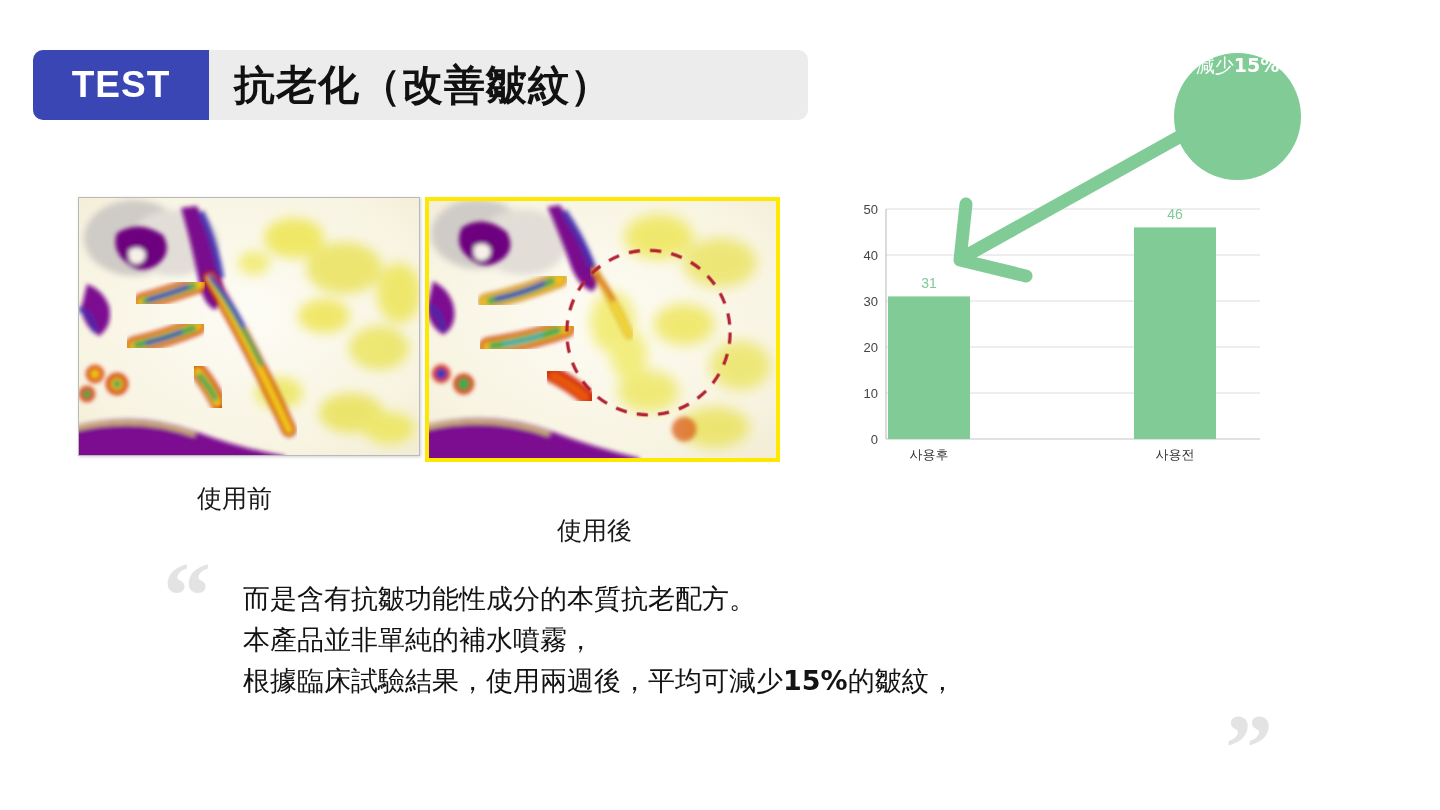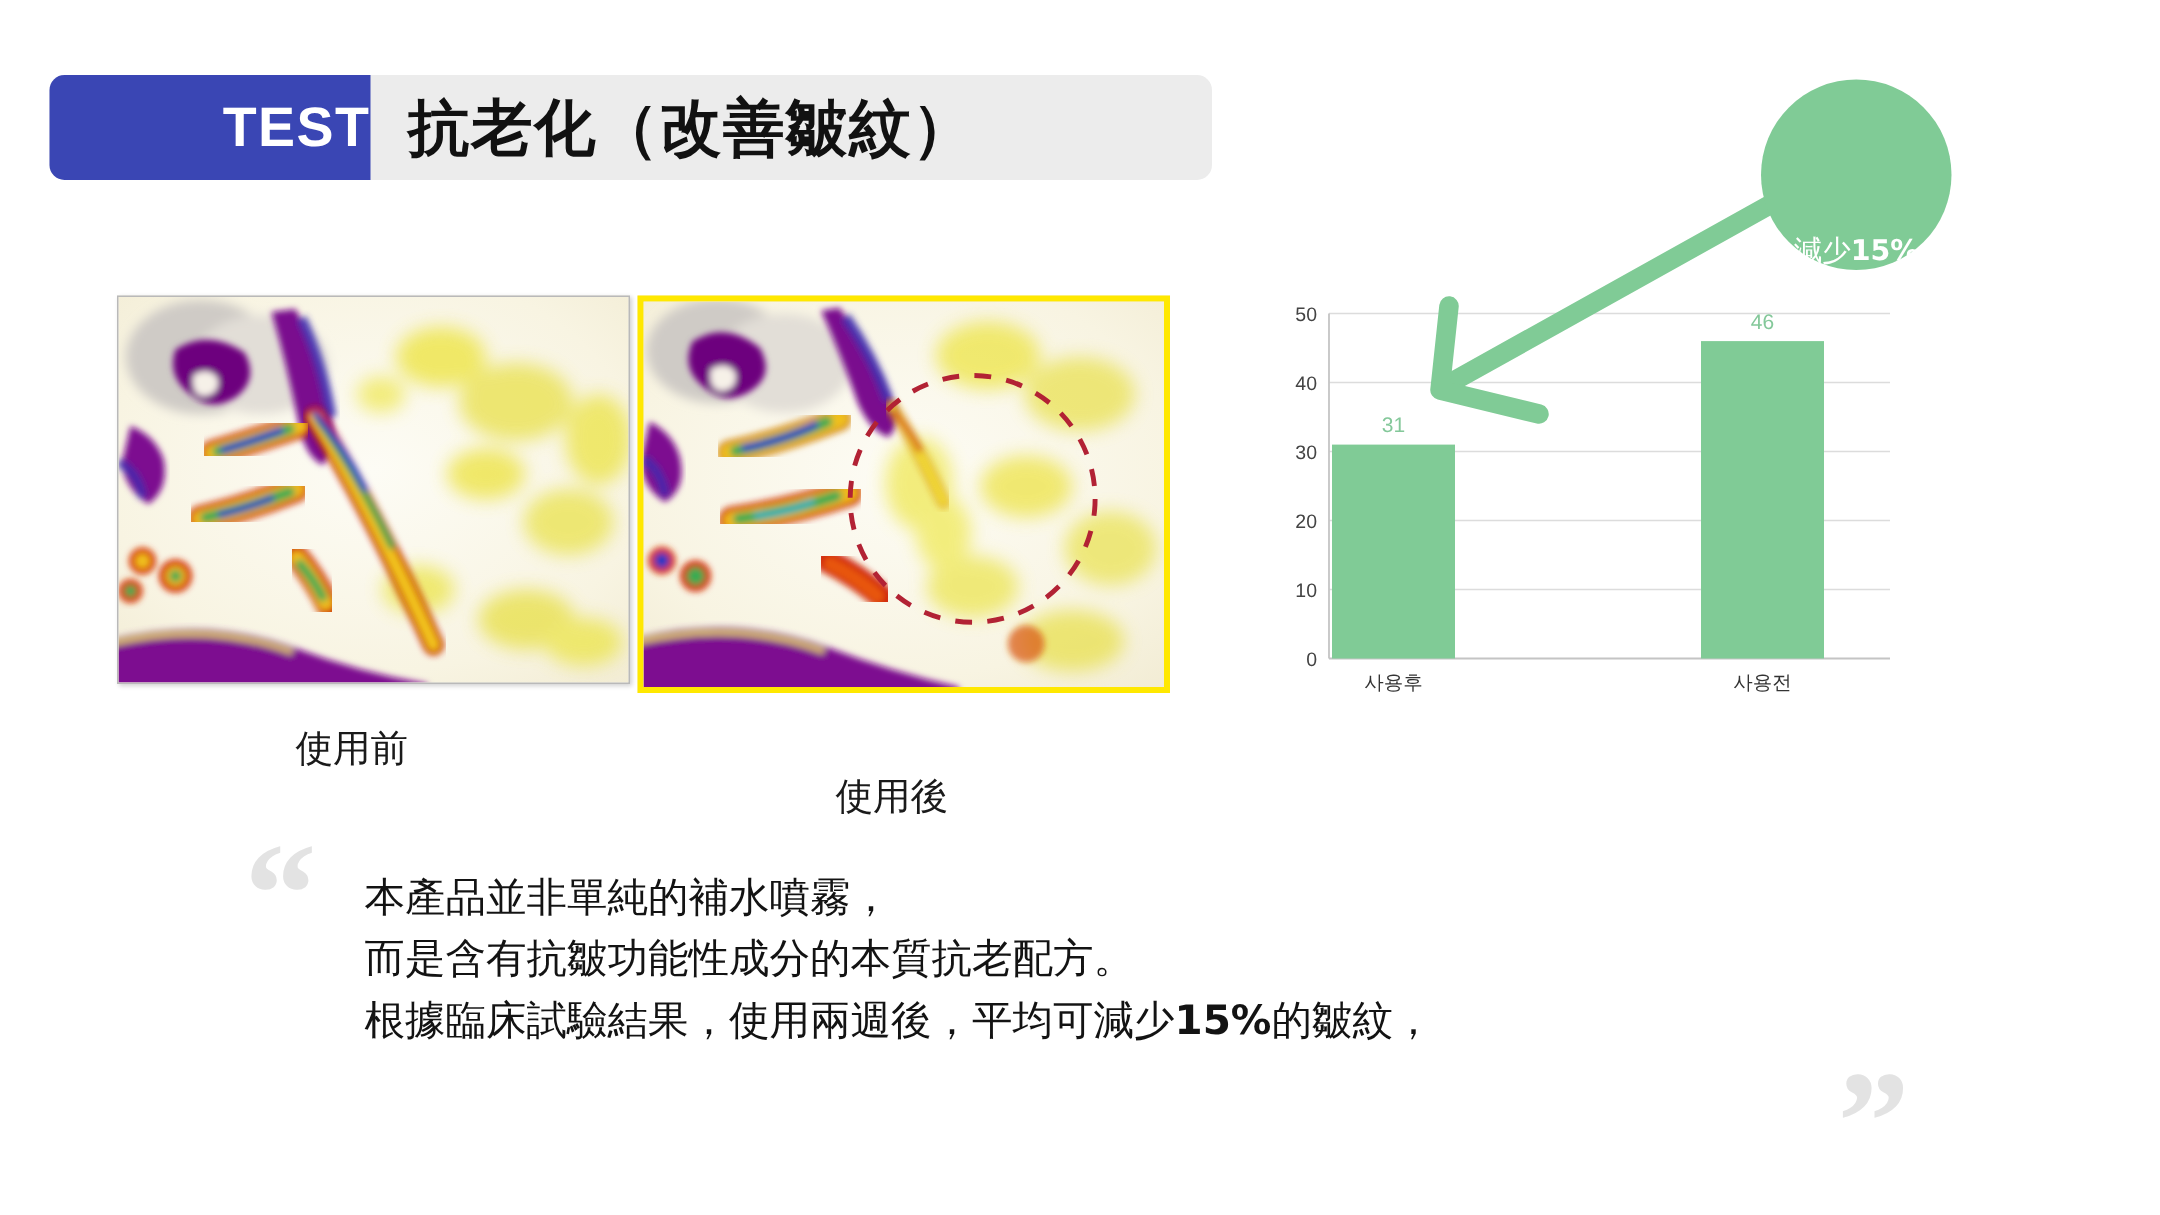--- a/index.html
+++ b/index.html
@@ -28,23 +28,22 @@
     display: flex;
     align-items: center;
   }
   .test-badge {
     width: 176px;
     height: 70px;
     background: #3a46b4;
     border-radius: 10px 0 0 10px;
     display: flex;
     align-items: center;
-    justify-content: flex-end;
+    justify-content: center;
     flex: 0 0 auto;
-    padding-left: 38px;
   }
   .test-badge-label {
     color: #ffffff;
     font-size: 37px;
     font-weight: bold;
     letter-spacing: 1px;
     font-family: "Liberation Sans", sans-serif;
   }
   .header-title {
     font-size: 41px;
@@ -116,21 +115,21 @@
   
   .badge-circle {
     position: absolute;
     left: 1174px;
     top: 53px;
     width: 127px;
     height: 127px;
     border-radius: 50%;
     background: #80cb96;
     display: flex;
-    align-items: flex-end;
+    align-items: flex-start;
     justify-content: center;
   }
   .badge-circle-text {
     color: #ffffff;
     font-size: 19px;
     white-space: nowrap;
     font-family: "DejaVu Sans", "Liberation Sans", sans-serif;
   }
   .badge-circle-text b { font-weight: bold; }
 
@@ -391,17 +390,17 @@
     <path d="M36 94 L30 150 L96 166"></path>
   </g>
 </svg>
 
 <div class="badge-circle">
   <span class="badge-circle-text"><span>減少</span><b>15%</b></span>
 </div>
 
 <div class="quote-open">“</div>
 <div class="quote-body">
+  <div class="quote-line"><span>而是含有抗皺功能性成分的本質抗老配方。</span></div>
   <div class="quote-line"><span>本產品並非單純的補水噴霧，</span></div>
-  <div class="quote-line"><span>而是含有抗皺功能性成分的本質抗老配方。</span></div>
   <div class="quote-line"><span>根據臨床試驗結果，使用兩週後，平均可減少</span><b>15%</b><span>的皺紋，</span></div>
 </div>
 <div class="quote-close">”</div>
 
 </body></html>

